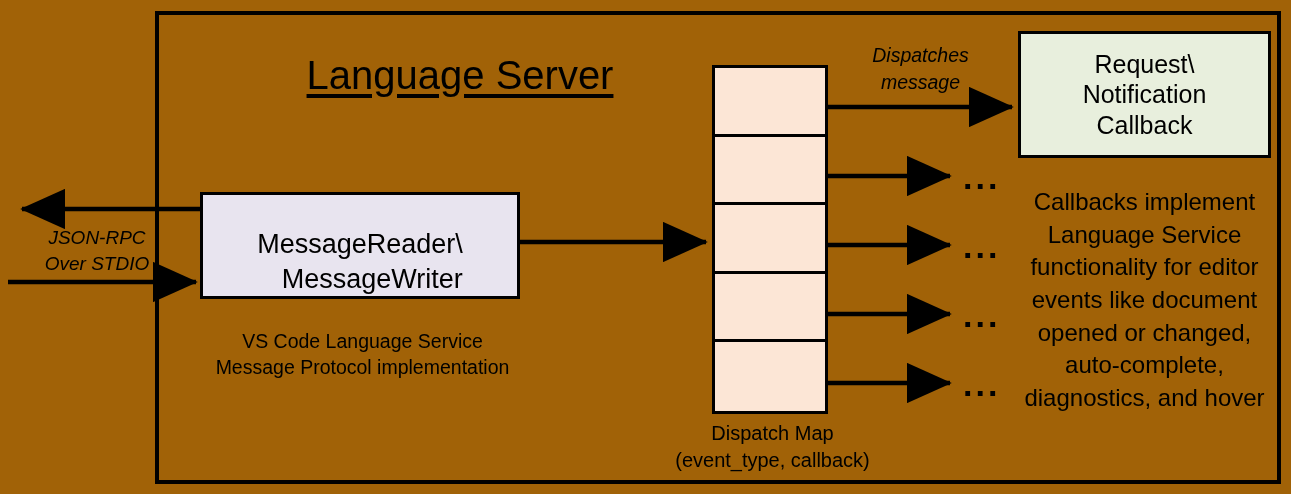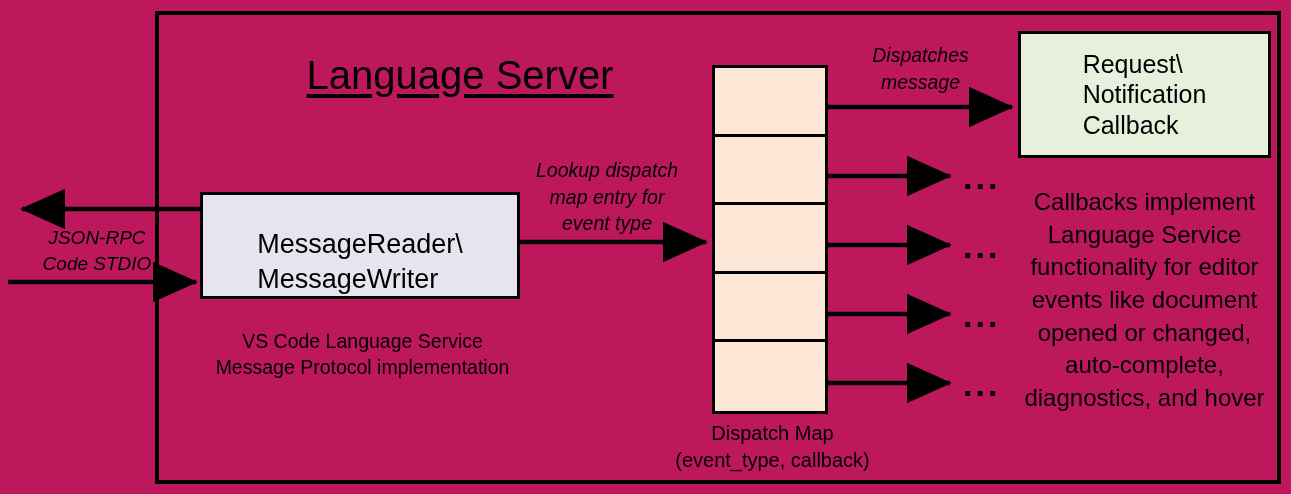--- a/index.html
+++ b/index.html
@@ -8,21 +8,21 @@
     background: #ffffff;
   }
   body {
     font-family: "Liberation Sans", sans-serif;
     color: #000000;
   }
   #canvas {
     position: relative;
     width: 1291px;
     height: 494px;
-    background: #be185d;
+    background: #a16207;
     overflow: hidden;
   }
   svg.layer {
     position: absolute;
     left: 0;
     top: 0;
     width: 1291px;
     height: 494px;
   }
   .txt {
@@ -65,21 +65,21 @@
     background: #E8E4EF;
     border: 3px solid #000000;
     box-sizing: border-box;
     display: flex;
     align-items: center;
     justify-content: center;
   }
   #msg-box .label {
     font-size: 27px;
     line-height: 1.26;
-    text-align: left;
+    text-align: right;
     white-space: pre-line;
     margin-top: 32px;
   }
   #msg-caption {
     left: 190px;
     top: 308px;
     width: 345px;
     font-size: 19.5px;
     line-height: 1.34;
     margin-top: 20px;
@@ -153,21 +153,21 @@
     background: #E8EFDD;
     border: 3px solid #000000;
     box-sizing: border-box;
     display: flex;
     align-items: center;
     justify-content: center;
   }
   #callback-box .label {
     font-size: 25px;
     line-height: 1.22;
-    text-align: left;
+    text-align: center;
     white-space: pre-line;
   }
   #callback-caption {
     left: 1012px;
     top: 186px;
     width: 265px;
     font-size: 24px;
     line-height: 1.36;
   }
 
@@ -216,32 +216,29 @@
       <circle cx="790" cy="176" r="13"></circle>
       <circle cx="790" cy="245" r="13"></circle>
       <circle cx="790" cy="314" r="13"></circle>
       <circle cx="790" cy="383" r="13"></circle>
     </g>
   </svg>
 
   <div class="txt" id="server-title">Language Server</div>
 
   <div class="txt" id="jsonrpc-label">JSON-RPC
-Code STDIO</div>
+Over STDIO</div>
 
   <div id="msg-box">
     <div class="label">MessageReader\
 MessageWriter</div>
   </div>
   <div class="txt" id="msg-caption">VS Code Language Service
 Message Protocol implementation</div>
 
-  <div class="txt" id="lookup-label">Lookup dispatch
-map entry for
-event type</div>
 
   <div id="dispatch-map">
     <div class="cell"></div>
     <div class="cell"></div>
     <div class="cell"></div>
     <div class="cell"></div>
     <div class="cell"></div>
   </div>
   <div class="txt" id="map-caption">Dispatch Map
 (event_type, callback)</div>

